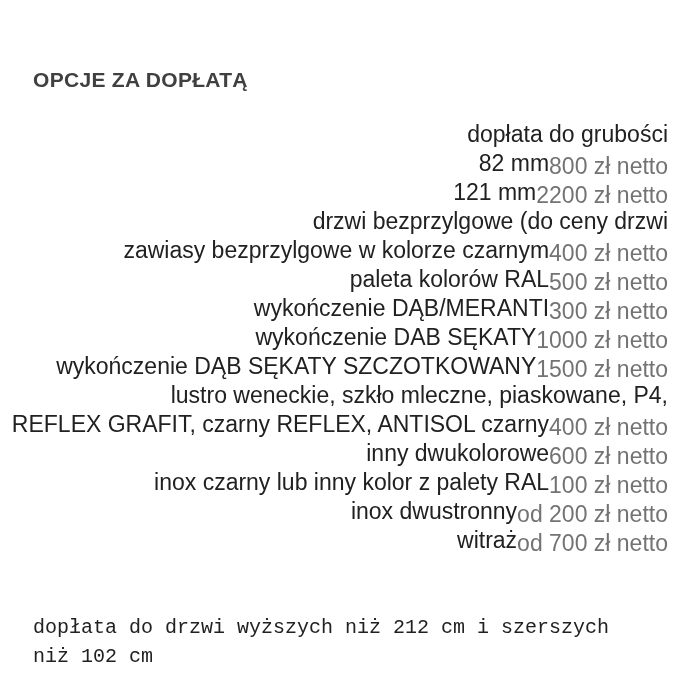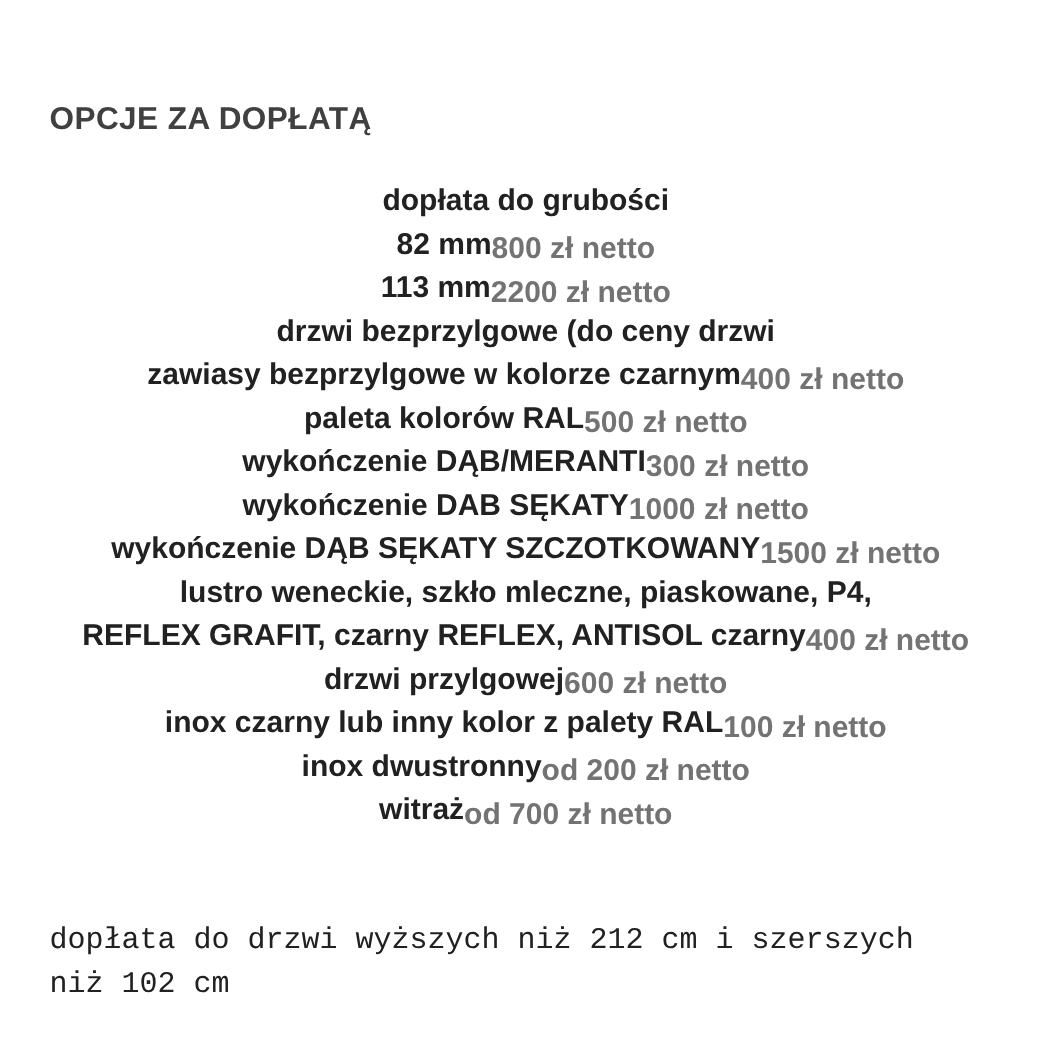--- a/index.html
+++ b/index.html
@@ -35,26 +35,25 @@
     white-space: nowrap;
   }
   .rows {
     position: absolute;
     left: 33px;
     right: 32px;
     top: 120px;
   }
   .row {
     display: flex;
-    justify-content: center;
+    justify-content: flex-end;
     height: 29px;
     line-height: 29px;
-    font-size: 20px;
+    font-size: 23px;
     color: #212121;
-    font-weight: bold;
   }
   .row .label {
     white-space: nowrap;
   }
   .row .price {
     white-space: nowrap;
     text-align: right;
     position: relative;
     top: 3px;
     color: #737373;
@@ -85,21 +84,21 @@
     <span class="label">dopłata do grubości</span>
     <span class="price"></span>
   </div>
 
   <div class="row">
     <span class="label">82 mm</span>
     <span class="price">800 zł netto</span>
   </div>
 
   <div class="row">
-    <span class="label">113 mm</span>
+    <span class="label">121 mm</span>
     <span class="price">2200 zł netto</span>
   </div>
 
   <div class="row">
     <span class="label">drzwi bezprzylgowe (do ceny drzwi</span>
     <span class="price"></span>
   </div>
 
 
   <div class="row">
@@ -131,21 +130,21 @@
     <span class="label">lustro weneckie, szkło mleczne, piaskowane, P4,</span>
     <span class="price"></span>
   </div>
 
   <div class="row">
     <span class="label">REFLEX GRAFIT, czarny REFLEX, ANTISOL czarny</span>
     <span class="price">400 zł netto</span>
   </div>
 
   <div class="row">
-    <span class="label">drzwi przylgowej</span>
+    <span class="label">inny dwukolorowe</span>
     <span class="price">600 zł netto</span>
   </div>
 
   <div class="row">
     <span class="label">inox czarny lub inny kolor z palety RAL</span>
     <span class="price">100 zł netto</span>
   </div>
 
   <div class="row">
     <span class="label">inox dwustronny</span>

